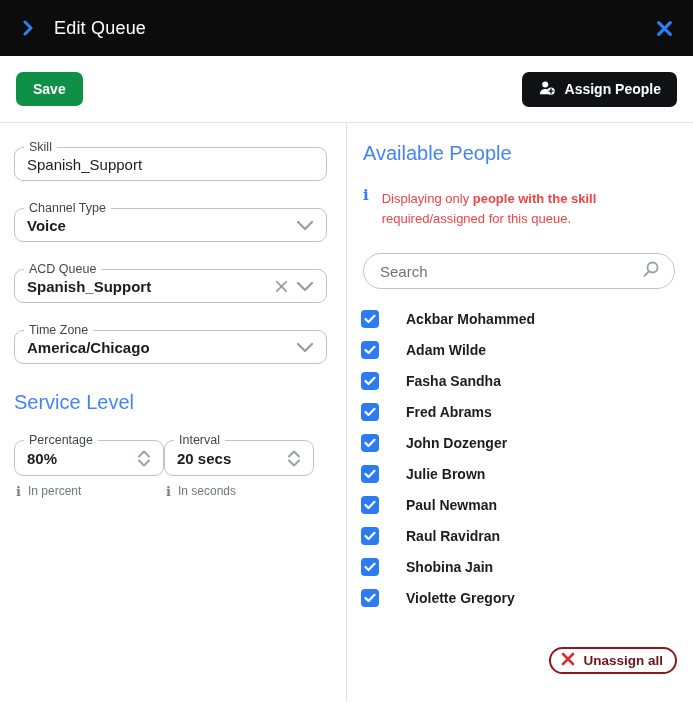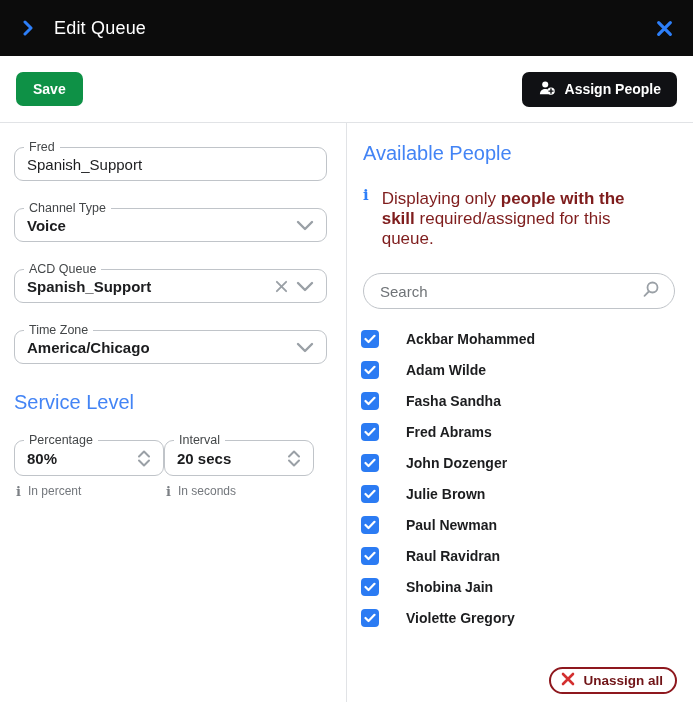--- a/index.html
+++ b/index.html
@@ -62,21 +62,21 @@
   .hint { display:flex; align-items:center; gap:7px; margin:8px 0 0 2px; color:#73777c; font-size:12px; }
   .info-i {
     font-family:"DejaVu Serif", serif; font-weight:700; font-style:normal;
     font-size:13px; line-height:13px;
   }
   .info-i.gray { color:#7b7f84; }
   .info-i.blue { color:#2d7ff9; font-size:15px; }
   
   .ap-heading { margin:5px 0 24px 2px; }
   .info-note { display:flex; gap:13px; margin:0 0 5px 2px; max-width:270px; }
-  .info-note-text { font-size:17px; line-height:20px; color:#7f1d1d; font-weight:500; }
+  .info-note-text { font-size:13px; line-height:20px; color:#ef4444; font-weight:500; }
   .info-note-text b { font-weight:700; }
   .search-pill {
     margin:19px 2px 14px 2px; height:36px; border:1px solid #c0c4c9; border-radius:18px;
     display:flex; align-items:center; padding:0 14px 0 16px; background:#fff;
   }
   .search-input {
     border:none; outline:none; flex:1; font-size:15px; color:#1c1d1f;
     font-family:inherit; background:transparent;
   }
   .search-input::placeholder { color:#6f7377; opacity:1; }
@@ -129,21 +129,21 @@
       </span>
       <span>Assign People</span>
     </button>
   </div>
 
   <div class="main">
 
     <div class="col-left">
 
       <div class="field">
-        <span class="field-label">Fred</span>
+        <span class="field-label">Skill</span>
         <span class="field-value">Spanish_Support</span>
       </div>
 
       <div class="field">
         <span class="field-label">Channel Type</span>
         <span class="field-value bold">Voice</span>
         <span class="field-icons">
           <span class="icon-btn">
             <svg width="18" height="12" viewBox="0 0 18 12">
                 <path d="M2 3 L9 10 L16 3" fill="none" stroke="#9aa0a6" stroke-width="2.4" stroke-linecap="round" stroke-linejoin="round"></path>

